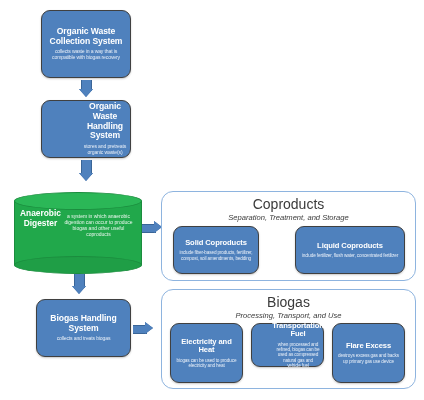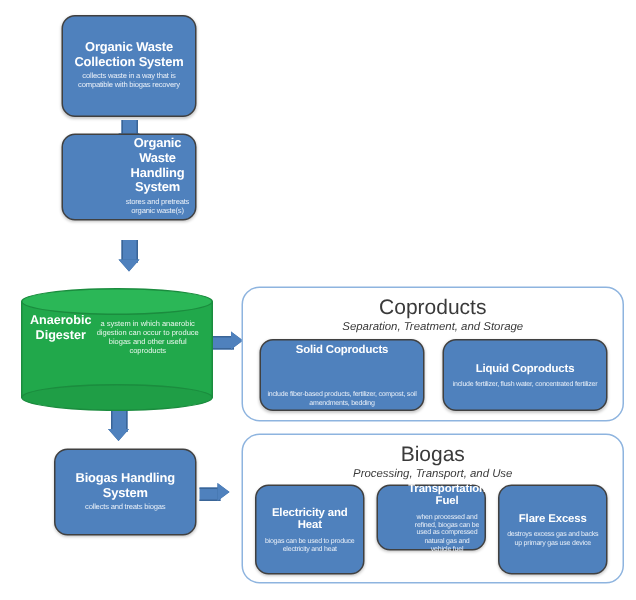--- a/index.html
+++ b/index.html
@@ -183,21 +183,21 @@
   <div class="node main-node" id="n-collection" style="left:41px; top:10px; width:90px; height:68px;">
     <div class="title">Organic Waste Collection System</div>
     <div class="sub">collects waste in a way that is compatible with biogas recovery</div>
   </div>
 
   <div>
     <div class="arrow-shaft-v" style="left:81px; top:80px; width:9px; height:11px;"></div>
     <div class="arrow-head-v" style="left:79px; top:89px;"></div>
   </div>
 
-  <div class="node main-node" id="n-handling" style="left:41px; top:89px; width:90px; height:58px;padding-left:41px;">
+  <div class="node main-node" id="n-handling" style="left:41px; top:100px; width:90px; height:58px;padding-left:41px;">
     <div class="title">Organic Waste Handling System</div>
     <div class="sub">stores and pretreats organic waste(s)</div>
   </div>
 
   <div>
     <div class="arrow-shaft-v" style="left:81px; top:160px; width:9px; height:15px;"></div>
     <div class="arrow-head-v" style="left:79px; top:173px;"></div>
   </div>
 
   <div id="digester">
@@ -229,21 +229,21 @@
     <div class="arrow-shaft-h" style="left:133px; top:325px; width:14px; height:7px;"></div>
     <div class="arrow-head-h" style="left:145px; top:322px;"></div>
   </div>
 
   <div class="panel" id="panel-coproducts" style="left:161px; top:191px; width:255px; height:90px;">
     <div class="panel-head">
       <div class="p-title">Coproducts</div>
       <div class="p-sub">Separation, Treatment, and Storage</div>
     </div>
 
-    <div class="node child-node" style="left:11px; top:34px; width:110px; height:48px;justify-content:space-between;">
+    <div class="node child-node" style="left:11px; top:34px; width:86px; height:48px;">
       <div class="title">Solid Coproducts</div>
       <div class="sub">include fiber-based products, fertilizer, compost, soil amendments, bedding</div>
     </div>
 
     <div class="node child-node" style="left:133px; top:34px; width:110px; height:48px;">
       <div class="title">Liquid Coproducts</div>
       <div class="sub">include fertilizer, flush water, concentrated fertilizer</div>
     </div>
   </div>
 

